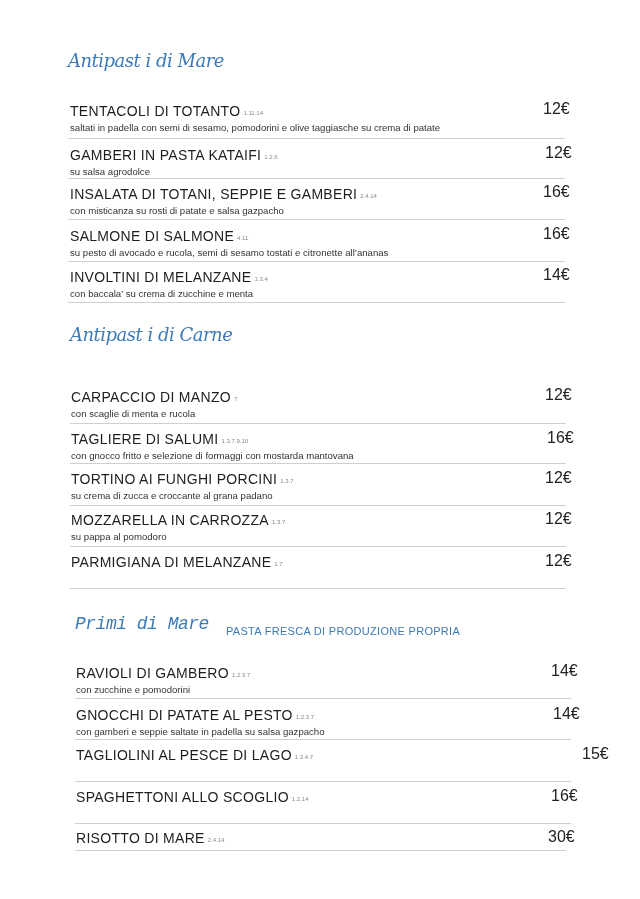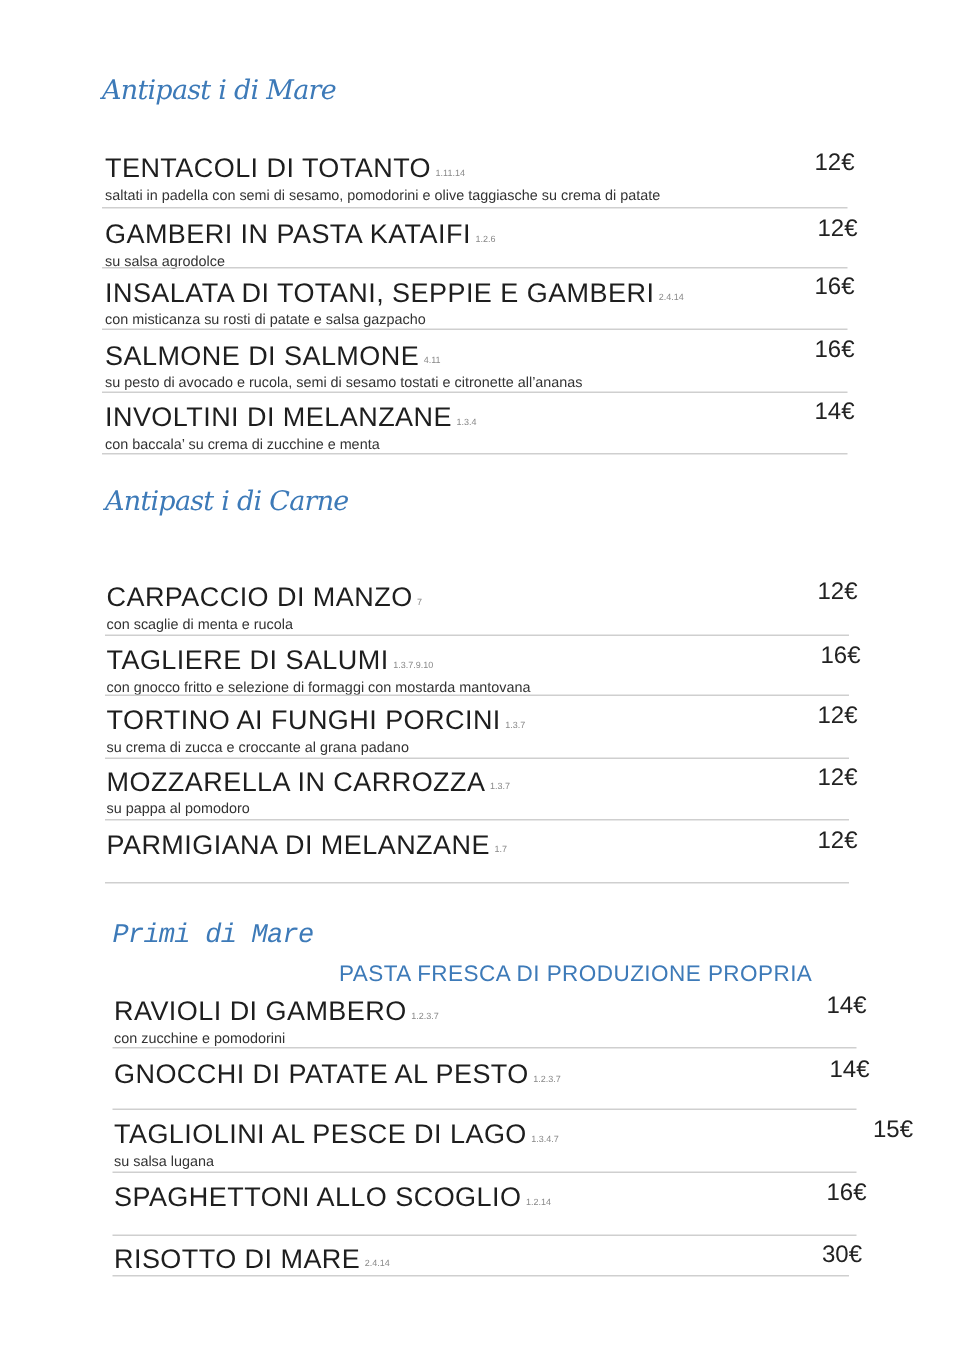--- a/index.html
+++ b/index.html
@@ -1,23 +1,23 @@
 <!DOCTYPE html>
 <html><head>
 <meta charset="utf-8">
 <style>
   html, body { margin: 0; padding: 0; background: #ffffff; }
   body { width: 640px; height: 899px; position: relative; overflow: hidden;
          font-family: "Liberation Sans", "DejaVu Sans", sans-serif; color: #222; }
   .heading { position: absolute; font-family: "DejaVu Serif", serif; font-style: italic;
              color: #3d7ab8; font-size: 18px; letter-spacing: -0.5px; white-space: nowrap; }
-  .subheading { position: absolute; color: #3d7ab8; font-size: 15px; letter-spacing: 0.3px;
-                font-family: "Liberation Sans", sans-serif; white-space: nowrap; margin-top: 16px; }
+  .subheading { position: absolute; color: #3d7ab8; font-size: 11px; letter-spacing: 0.3px;
+                font-family: "Liberation Sans", sans-serif; white-space: nowrap; }
   .item { position: absolute; }
-  .item .name { font-size: 18px; letter-spacing: 0.3px; color: #1e1e1e; white-space: nowrap; }
+  .item .name { font-size: 14px; letter-spacing: 0.3px; color: #1e1e1e; white-space: nowrap; }
   .item .allerg { font-size: 6px; color: #888; margin-left: 3px; letter-spacing: 0; vertical-align: 1px; }
   .item .desc { font-size: 9.6px; color: #333; margin-top: 2px; white-space: nowrap; }
   .rule { position: absolute; height: 1px; background: #cfcfcf; }
 </style>
 </head>
 <body>
 
 <div class="heading" style="left:68px; top:50px;">Antipast i di Mare</div>
 
 <div class="item" style="left:70px; top:102px;">
@@ -96,27 +96,27 @@
 
 <div class="item" style="left:76px; top:664px;">
   <div><span class="name">RAVIOLI DI GAMBERO</span><span class="allerg">1.2.3.7</span></div>
   <div class="desc">con zucchine e pomodorini</div>
 </div>
 <div class="item price" style="left:551px; top:662px;">14€</div>
 <div class="rule" style="left:75px; top:698px; width:496px;"></div>
 
 <div class="item" style="left:76px; top:706px;">
   <div><span class="name">GNOCCHI DI PATATE AL PESTO</span><span class="allerg">1.2.3.7</span></div>
+  <div class="desc">con gamberi e seppie saltate in padella su salsa gazpacho</div>
 </div>
 <div class="item price" style="left:553px; top:705px;">14€</div>
 <div class="rule" style="left:75px; top:739px; width:496px;"></div>
 
 <div class="item" style="left:76px; top:746px;">
   <div><span class="name">TAGLIOLINI AL PESCE DI LAGO</span><span class="allerg">1.3.4.7</span></div>
-  <div class="desc">su salsa lugana</div>
 </div>
 <div class="item price" style="left:582px; top:745px;">15€</div>
 <div class="rule" style="left:75px; top:781px; width:496px;"></div>
 
 <div class="item" style="left:76px; top:788px;">
   <div><span class="name">SPAGHETTONI ALLO SCOGLIO</span><span class="allerg">1.2.14</span></div>
 </div>
 <div class="item price" style="left:551px; top:787px;">16€</div>
 <div class="rule" style="left:75px; top:823px; width:496px;"></div>
 

